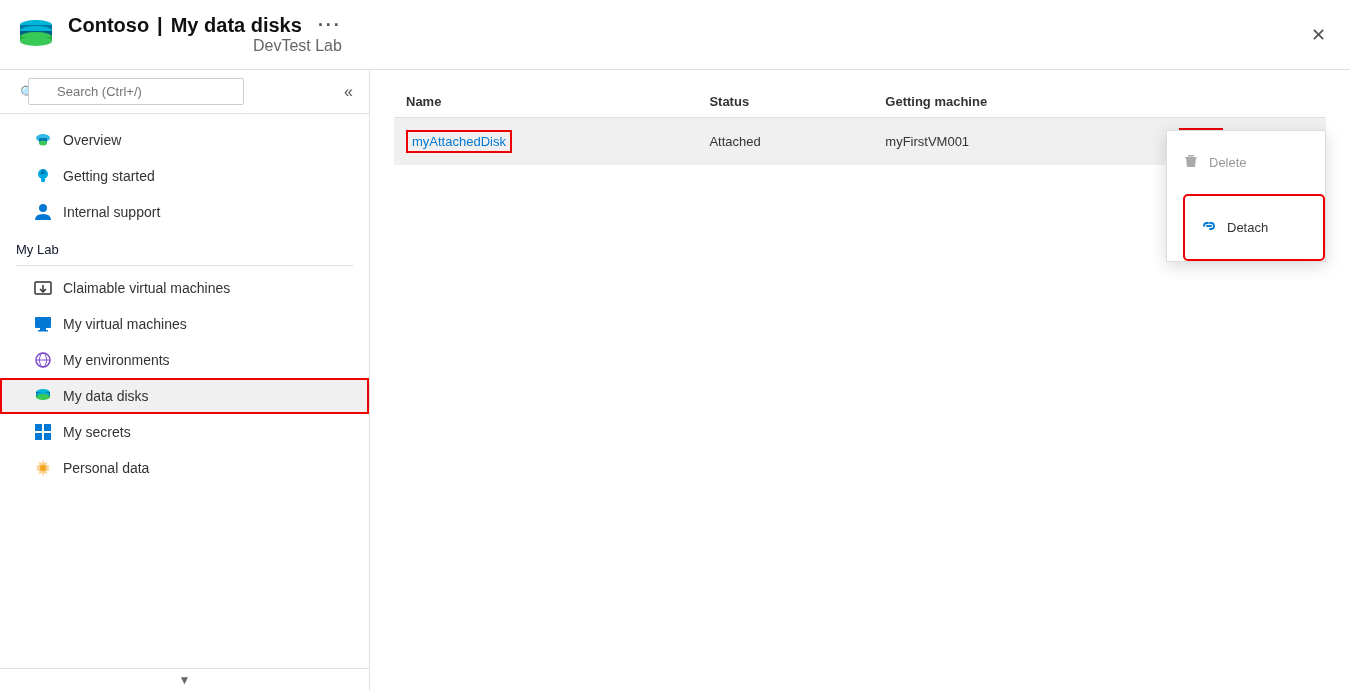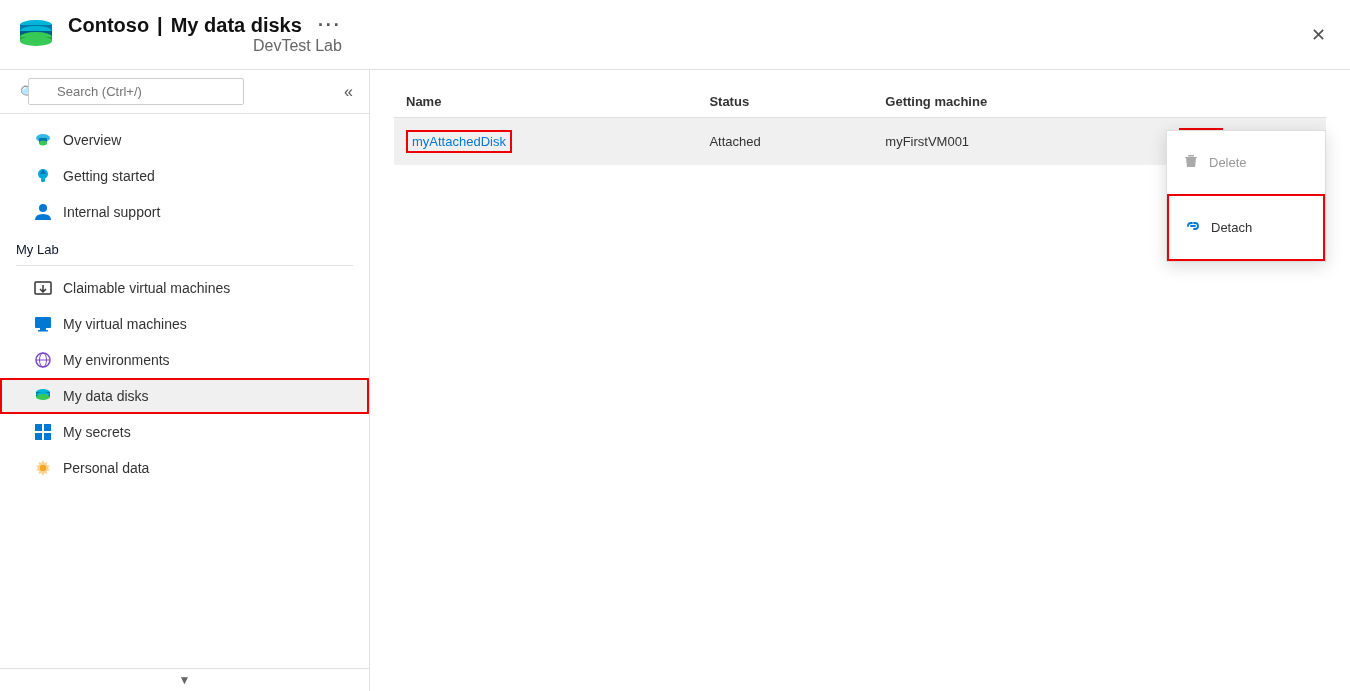--- a/index.html
+++ b/index.html
@@ -223,21 +223,22 @@
       align-items: center;
       padding: 22px 16px;
       cursor: pointer;
       gap: 10px;
       font-size: 13px;
       color: #333;
     }
     .context-menu-item.disabled { color: #999; cursor: default; }
     .context-menu-item.detach-item {
       border: 2px solid #e00;
-      border-radius: 0;
+      border-radius: 5px;
+      margin-left: 16px;
     }
 
     
     .sidebar-scroll-indicator {
       display: flex;
       flex-direction: column;
       align-items: center;
       padding: 4px 0;
       border-top: 1px solid #e0e0e0;
     }

